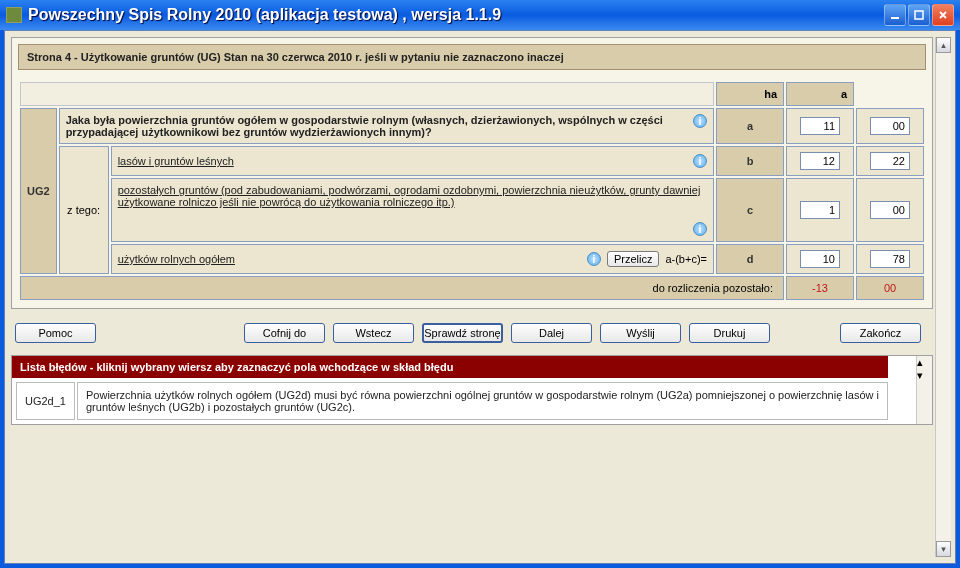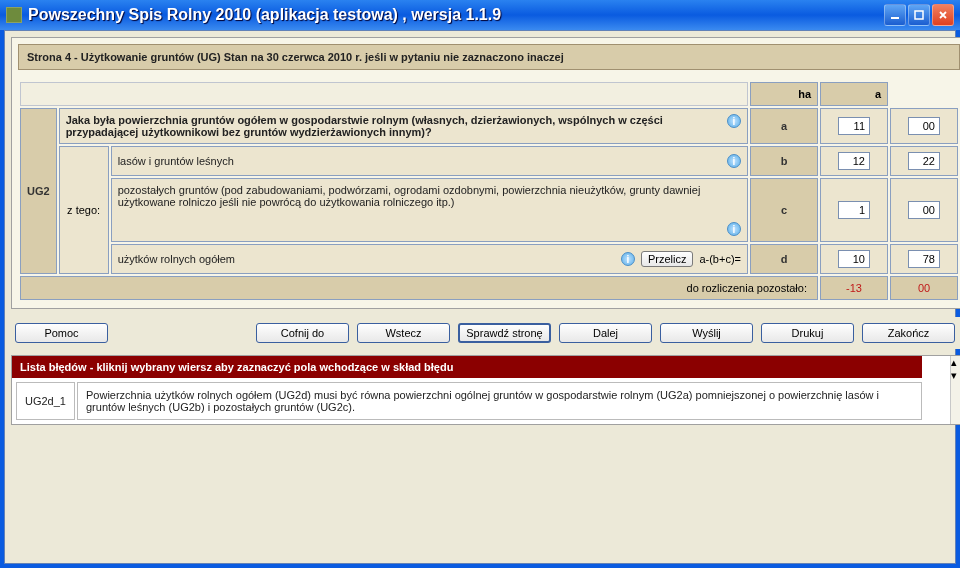--- a/index.html
+++ b/index.html
@@ -113,30 +113,30 @@
     text-align: right;
     font-weight: bold;
     width: 68px;
   }
   .numcell {
     background: #ece5cf;
     text-align: center;
     width: 68px;
   }
   input.num {
-    width: 32px;
+    width: 40px;
     text-align: right;
     font-family: inherit;
     font-size: 11px;
     padding: 2px 4px;
     border: 1px solid #7a8fb0;
     background: #fff;
   }
   .qtext { font-weight: bold; color: #222; }
-  .subtext { color: #222; }
+  .subtext { color: #222; text-decoration: underline; }
   .info-icon {
     display: inline-block;
     width: 14px; height: 14px;
     border-radius: 50%;
     background: radial-gradient(#bfe2ff,#5aaee8);
     color: #fff;
     font-weight: bold;
     font-size: 10px;
     line-height: 14px;
     text-align: center;
@@ -160,21 +160,21 @@
     margin-top: 8px;
     background: #ece9d8;
     padding: 6px 4px;
     display: flex;
     align-items: center;
   }
   .toolbar .spacer { width: 140px; }
   .tool-btn {
     font-family: inherit;
     font-size: 11px;
-    width: 93px;
+    width: 81px;
     padding: 3px 0;
     border: 1px solid #3a5f9f;
     background: linear-gradient(#fefefe,#e8e8e8);
     border-radius: 3px;
     cursor: pointer;
     margin-right: 8px;
     color: #000;
   }
   .tool-btn.focus { border: 2px solid #3a5f9f; padding: 2px 0; }
   .tool-right { margin-left: auto; }

